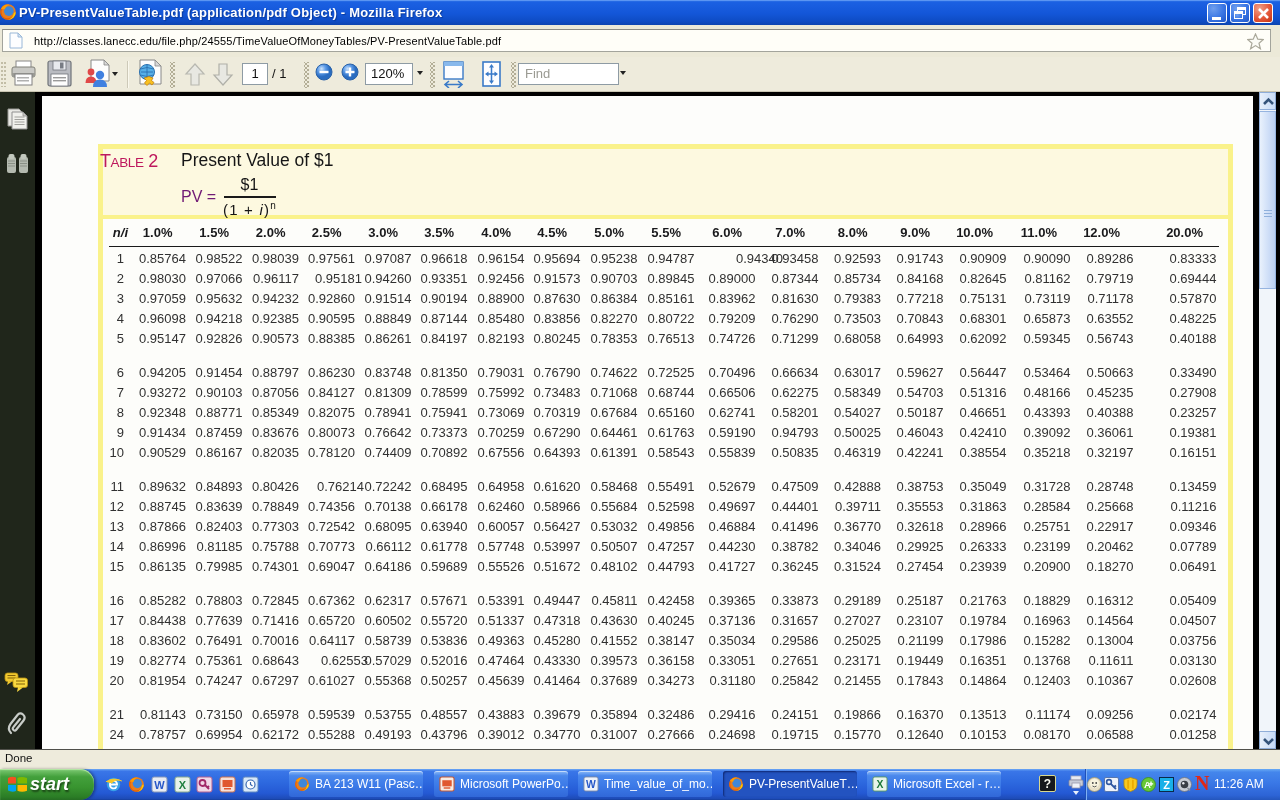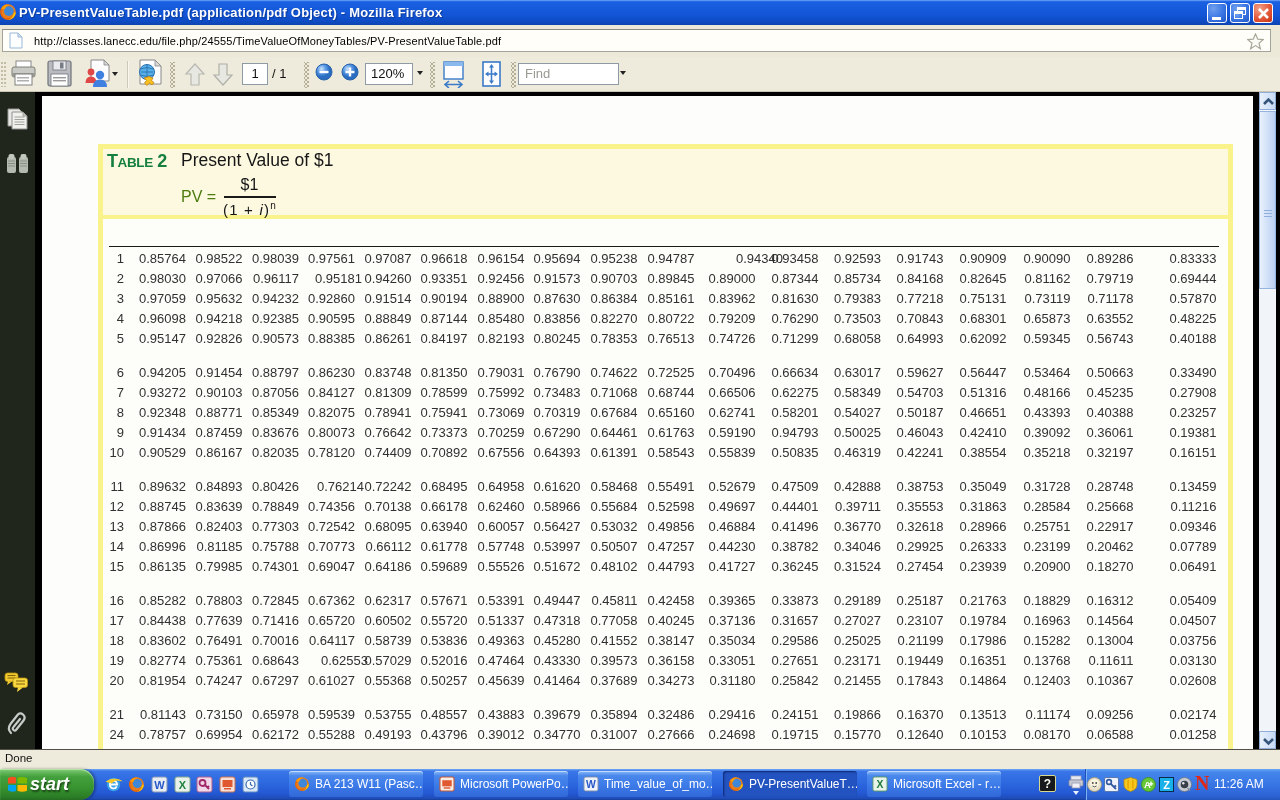--- a/index.html
+++ b/index.html
@@ -23,24 +23,24 @@
 .tbtext{font-size:13px;color:#111}
 .arrowdn{width:0;height:0;border-left:3.5px solid rgba(0,0,0,0);border-right:3.5px solid rgba(0,0,0,0);border-top:4px solid #222}
 
 #content{left:0;top:92px;width:1280px;height:657px;background:#000}
 #sidebar{left:0;top:0;width:35px;height:657px;background:#20261b}
 #page{left:42px;top:4px;width:1211px;height:653px;background:#fdfdfb}
 
 #ybox{left:55.5px;top:47.5px;width:1135px;height:605px;background:#faf28b}
 #ypale{left:60.5px;top:52.5px;width:1125px;height:66.5px;background:#fdf9e0}
 #ywhite{left:60.5px;top:123px;width:1125px;height:530px;background:#fdfdfa}
-#t2{left:65px;top:54.5px;font-size:18px;font-weight:bold;color:#15803d;letter-spacing:-0.4px}
+#t2{left:58px;top:54.5px;font-size:18px;font-weight:normal;color:#be185d;letter-spacing:-0.4px}
 #t2 .sc{font-size:13.5px}
 #ttitle{left:139px;top:54px;font-size:17.5px;color:#161616}
-#fpv{left:139px;top:92px;font-size:16px;color:#4d7c0f}
+#fpv{left:139px;top:92px;font-size:16px;color:#701a75}
 #fnum{left:182px;top:80px;width:51px;text-align:center;font-size:16px;color:#161616}
 #fbar{left:182px;top:100px;width:52px;height:1.6px;background:#1a1a1a}
 #fden{left:177px;top:103.5px;width:62px;text-align:center;font-size:15px;letter-spacing:1.2px;color:#161616}
 #hline{left:66.5px;top:149.5px;width:1110px;height:1.8px;background:#1a1a1a}
 .tr{position:absolute;left:0;width:1211px;height:20px;line-height:20px;font-size:13px;color:#313131}
 .tr s{position:absolute;width:70px;text-align:right;text-decoration:none;top:0}
 .hr{font-weight:bold;color:#19191b}
 .hr i{font-style:italic}
 
 #sb{left:1259px;top:0;width:17px;height:657px;background:#f1f5fa}
@@ -207,20 +207,41 @@
 <div class="abs" id="ybox"></div>
 <div class="abs" id="ypale"></div>
 <div class="abs" id="ywhite"></div>
 <div class="abs" id="t2">T<span class="sc">ABLE</span> 2</div>
 <div class="abs" id="ttitle">Present Value of $1</div>
 <div class="abs" id="fpv">PV =</div>
 <div class="abs" id="fnum">$1</div>
 <div class="abs" id="fbar"></div>
 <div class="abs" id="fden">(1 + <i>i</i>)<sup style="font-size:10px">n</sup></div>
 <div class="abs" id="hline"></div>
+<div class="tr hr" style="top:126.5px">
+        <s class="h" style="left:16px"><i>n/i</i></s>
+        <s class="h" style="left:60.5px">1.0%</s>
+        <s class="h" style="left:117.0px">1.5%</s>
+        <s class="h" style="left:173.5px">2.0%</s>
+        <s class="h" style="left:229.5px">2.5%</s>
+        <s class="h" style="left:286.0px">3.0%</s>
+        <s class="h" style="left:342.0px">3.5%</s>
+        <s class="h" style="left:399.0px">4.0%</s>
+        <s class="h" style="left:455.0px">4.5%</s>
+        <s class="h" style="left:512.0px">5.0%</s>
+        <s class="h" style="left:569.0px">5.5%</s>
+        <s class="h" style="left:630.0px">6.0%</s>
+        <s class="h" style="left:693.0px">7.0%</s>
+        <s class="h" style="left:755.5px">8.0%</s>
+        <s class="h" style="left:818.0px">9.0%</s>
+        <s class="h" style="left:881.0px">10.0%</s>
+        <s class="h" style="left:945.0px">11.0%</s>
+        <s class="h" style="left:1008.0px">12.0%</s>
+        <s class="h" style="left:1091.0px">20.0%</s>
+      </div>
 <div class="tr" style="top:152.5px">
         <s style="left:12px">1</s>
         <s style="left:74px">0.85764</s>
         <s style="left:130.5px">0.98522</s>
         <s style="left:187px">0.98039</s>
         <s style="left:243px">0.97561</s>
         <s style="left:299.5px">0.97087</s>
         <s style="left:355.5px">0.96618</s>
         <s style="left:412.5px">0.96154</s>
         <s style="left:468.5px">0.95694</s>
@@ -553,21 +574,21 @@
 <div class="tr" style="top:514.5px">
         <s style="left:12px">17</s>
         <s style="left:74px">0.84438</s>
         <s style="left:130.5px">0.77639</s>
         <s style="left:187px">0.71416</s>
         <s style="left:243px">0.65720</s>
         <s style="left:299.5px">0.60502</s>
         <s style="left:355.5px">0.55720</s>
         <s style="left:412.5px">0.51337</s>
         <s style="left:468.5px">0.47318</s>
-        <s style="left:525.5px">0.77058</s>
+        <s style="left:525.5px">0.43630</s>
         <s style="left:582.5px">0.40245</s>
         <s style="left:643.5px">0.37136</s>
         <s style="left:706.5px">0.31657</s>
         <s style="left:769px">0.27027</s>
         <s style="left:831.5px">0.23107</s>
         <s style="left:894.5px">0.19784</s>
         <s style="left:958.5px">0.16963</s>
         <s style="left:1021.5px">0.14564</s>
         <s style="left:1104.5px">0.04507</s>
       </div>

